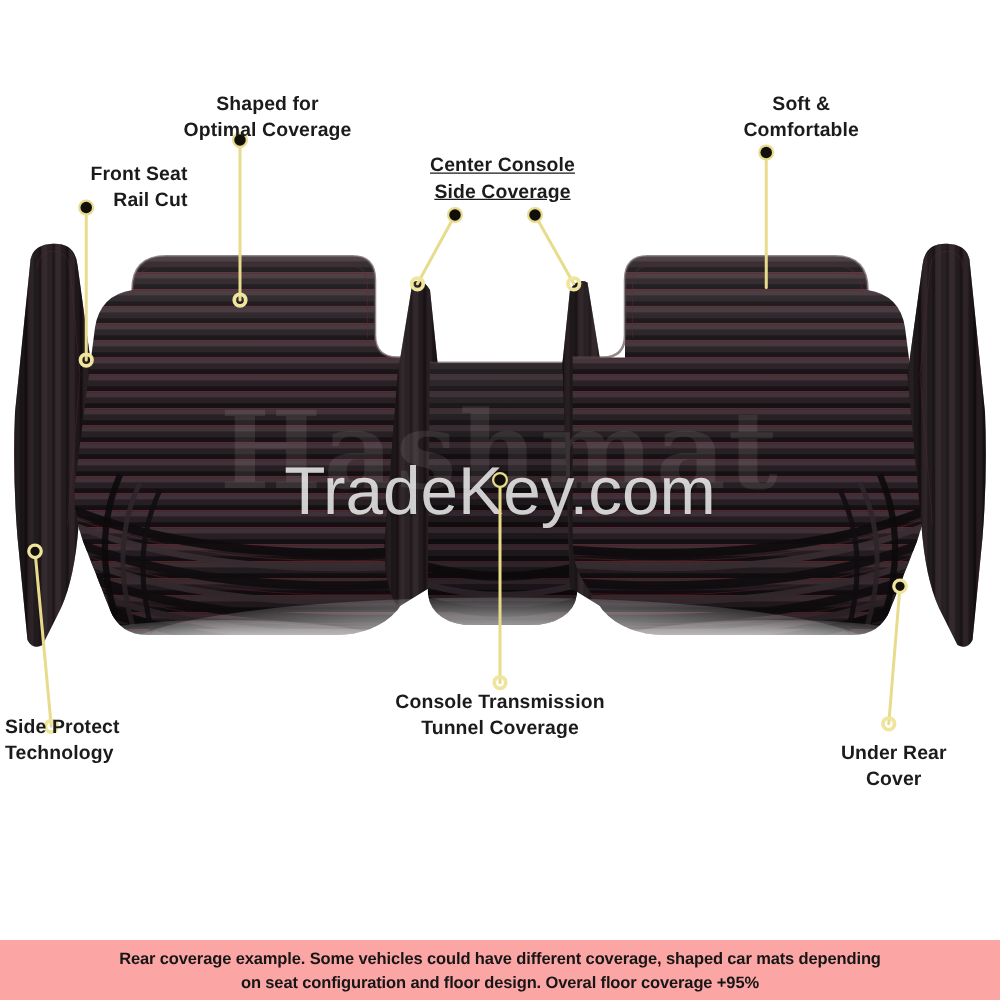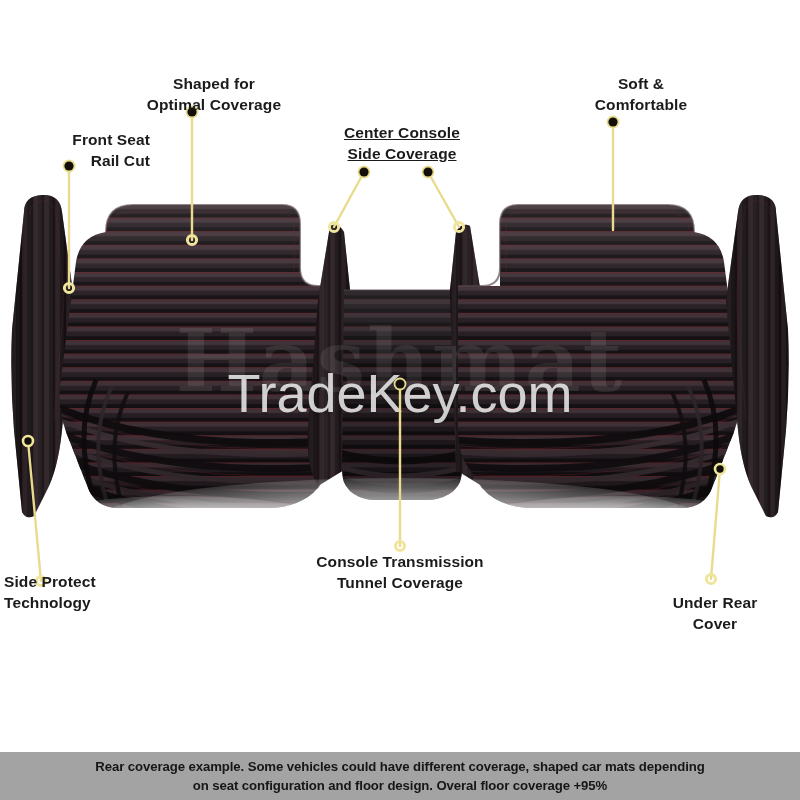--- a/index.html
+++ b/index.html
@@ -70,21 +70,21 @@
     letter-spacing: 0.1px;
   }
   .callout.c-center { text-align: center; }
   .callout.c-left   { text-align: left; }
 
   
   #footer {
     position: absolute;
     left: 0; top: 752px;
     width: 800px; height: 48px;
-    background: #a3a3a3;
+    background: #fca5a5;
     display: flex;
     align-items: center;
     justify-content: center;
   }
   #footer-text {
     font-family: "Liberation Sans", sans-serif;
     font-weight: 700;
     font-size: 13.2px;
     line-height: 1.45;
     color: #161616;

